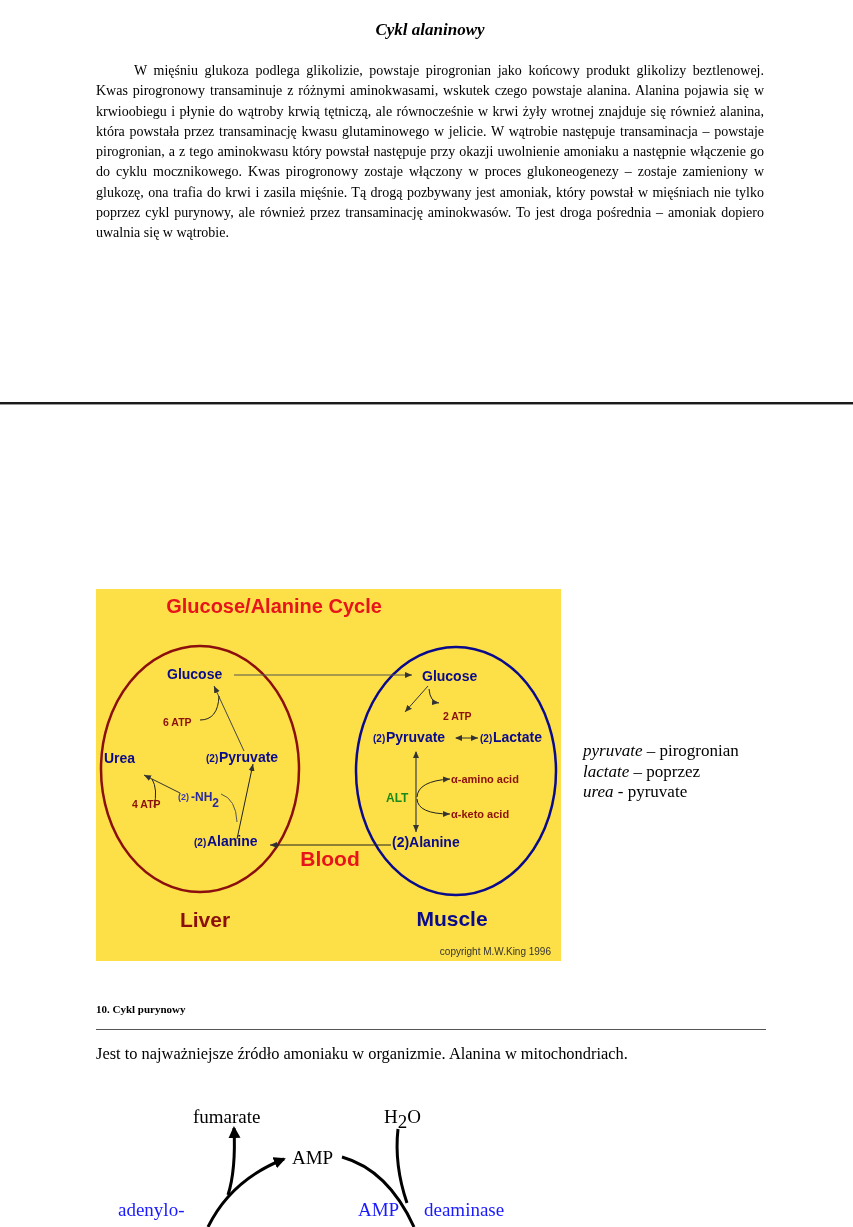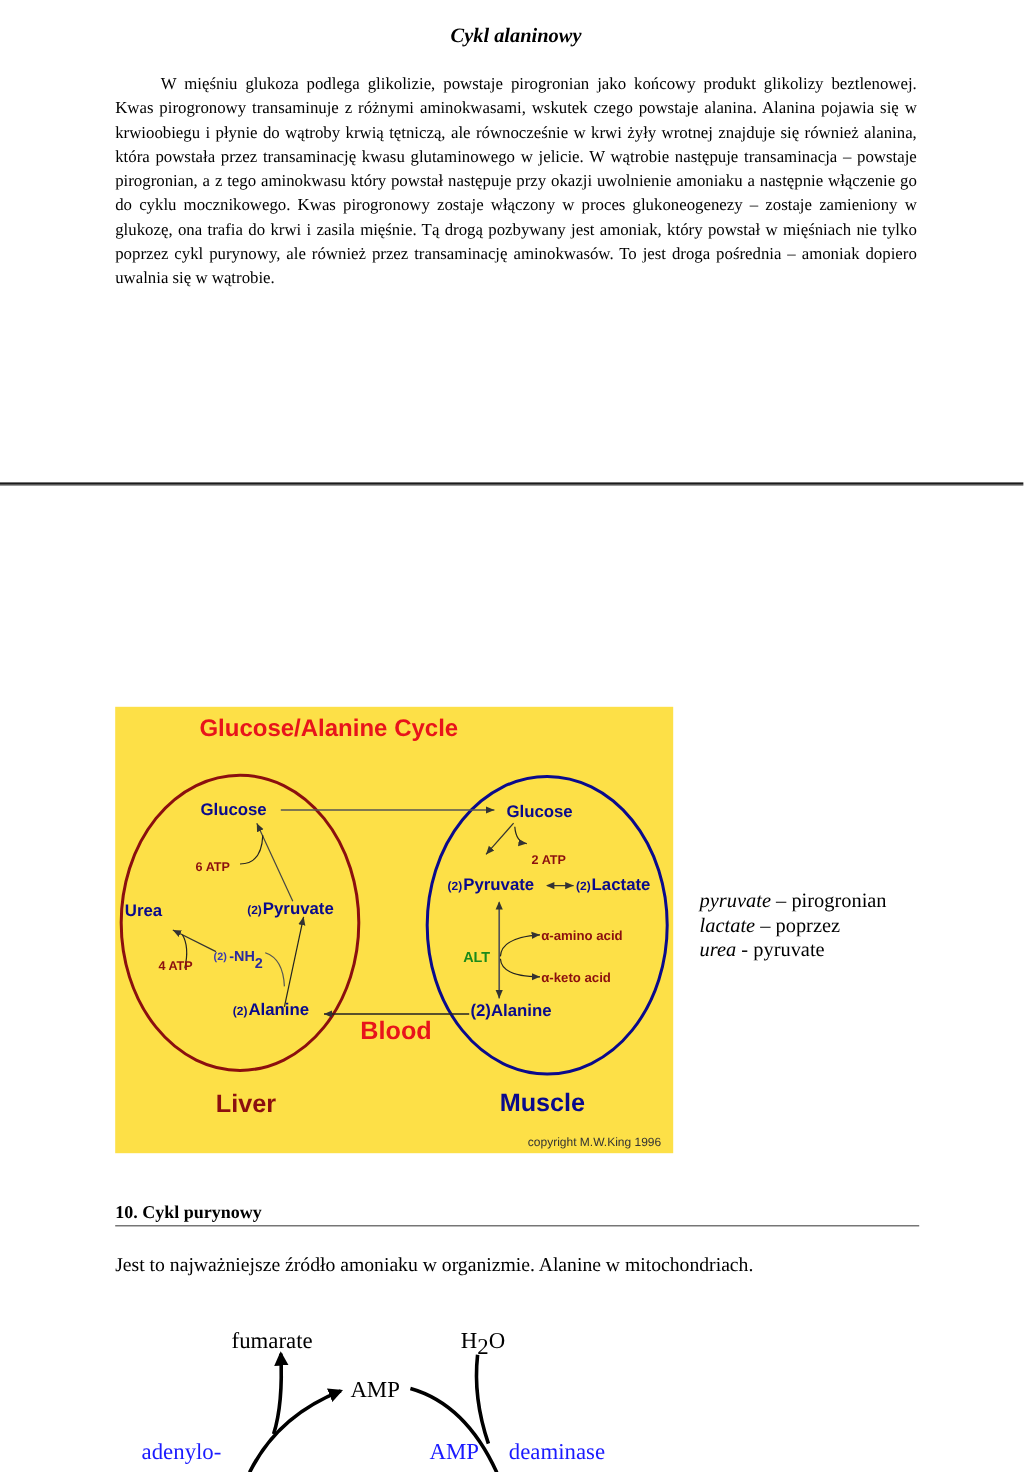--- a/index.html
+++ b/index.html
@@ -13,22 +13,22 @@
                 border-top: 2px solid #1a1a1a; }
   .page-break2 { position: absolute; left: 0; width: 853px; top: 404px; height: 0;
                  border-top: 1px solid #9a9a9a; }
   .figure { position: absolute; left: 96px; top: 589px; width: 465px; height: 372px;
             background: #fde047; }
   .figure svg { position: absolute; left: 0; top: 0; }
   .fig-text { font-family: "Liberation Sans", "DejaVu Sans", sans-serif; font-weight: bold; }
   .glossary { position: absolute; left: 583px; top: 741px; font-size: 17px; line-height: 20.5px; }
   .glossary div { white-space: nowrap; }
   .glossary em { font-style: italic; }
-  .h10 { position: absolute; left: 96px; top: 1003px; width: 670px; font-weight: bold; font-size: 15px;
-         border-bottom: 1.5px solid #555; padding-bottom: 1px; }
+  .h10 { position: absolute; left: 96px; top: 1003px; width: 670px; font-weight: bold; font-size: 11px;
+         border-bottom: 1.5px solid #555; padding-bottom: 14px; }
   .intro { position: absolute; left: 96px; top: 1044px; font-size: 16.4px; white-space: nowrap; }
   .fig2 { position: absolute; left: 96px; top: 1090px; width: 460px; height: 137px; background: #fff; text-align: center; }
 </style>
 </head>
 <body>
 
 <div class="section-title">Cykl alaninowy</div>
 <p class="para">W mięśniu glukoza podlega glikolizie, powstaje pirogronian jako końcowy produkt glikolizy beztlenowej. Kwas pirogronowy transaminuje z różnymi aminokwasami, wskutek czego powstaje alanina. Alanina pojawia się w krwioobiegu i płynie do wątroby krwią tętniczą, ale równocześnie w krwi żyły wrotnej znajduje się również alanina, która powstała przez transaminację kwasu glutaminowego w jelicie. W wątrobie następuje transaminacja – powstaje pirogronian, a z tego aminokwasu który powstał następuje przy okazji uwolnienie amoniaku a następnie włączenie go do cyklu mocznikowego. Kwas pirogronowy zostaje włączony w proces glukoneogenezy – zostaje zamieniony w glukozę, ona trafia do krwi i zasila mięśnie. Tą drogą pozbywany jest amoniak, który powstał w mięśniach nie tylko poprzez cykl purynowy, ale również przez transaminację aminokwasów. To jest droga pośrednia – amoniak dopiero uwalnia się w wątrobie.</p>
 
 <div class="page-break"></div>
@@ -102,21 +102,21 @@
   </svg>
 </div>
 
 <div class="glossary">
   <div><em>pyruvate</em><span> – </span><span>pirogronian</span></div>
   <div><em>lactate</em><span> – </span><span>poprzez</span></div>
   <div><em>urea</em><span> - </span><span>pyruvate</span></div>
 </div>
 
 <div class="h10">10. Cykl purynowy</div>
-<div class="intro">Jest to najważniejsze źródło amoniaku w organizmie. Alanine w mitochondriach.</div>
+<div class="intro">Jest to najważniejsze źródło amoniaku w organizmie. Alanina w mitochondriach.</div>
 
 <div class="fig2">
   <svg width="460" height="137" viewBox="0 0 460 137" xmlns="http://www.w3.org/2000/svg">
     <defs>
       <marker id="bh" markerWidth="14" markerHeight="14" refX="10" refY="6" orient="auto" markerUnits="userSpaceOnUse">
         <path d="M0,0 L12,6 L0,12 Z" fill="#000"></path>
       </marker>
     </defs>
     <text x="97" y="33" font-size="19" font-family="Liberation Serif, DejaVu Serif, serif">fumarate</text>
     <text x="288" y="33" font-size="19" font-family="Liberation Serif, DejaVu Serif, serif"><tspan>H</tspan><tspan dy="5" font-size="19">2</tspan><tspan dy="-5">O</tspan></text>

